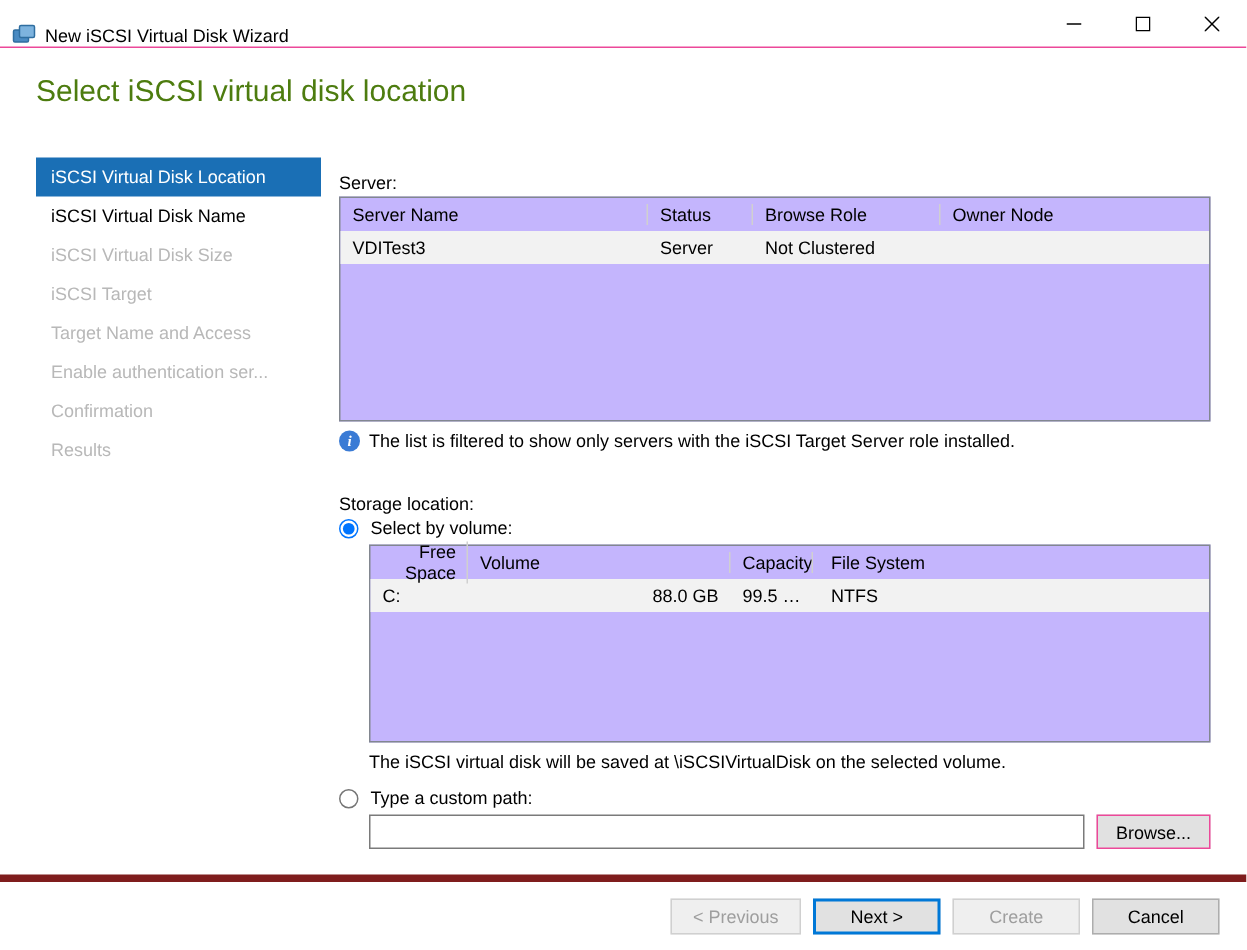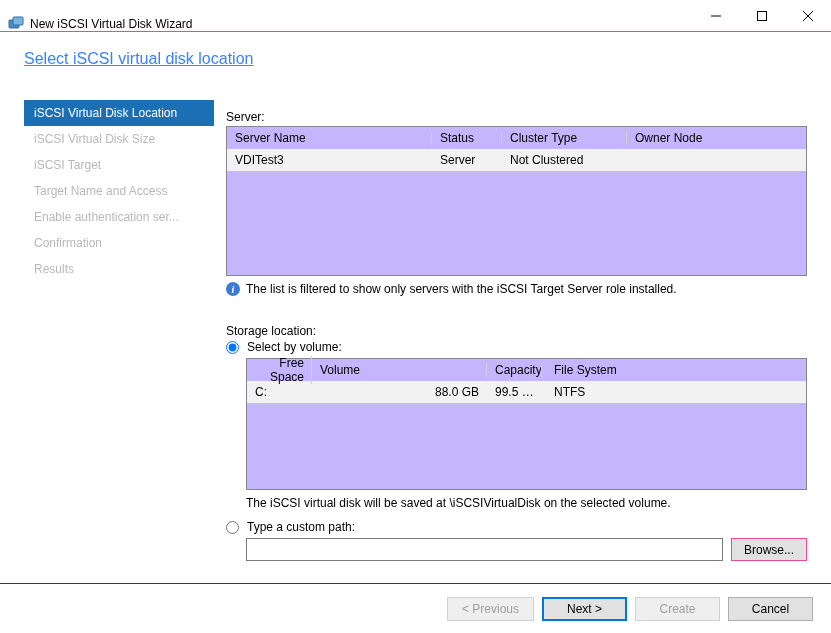--- a/index.html
+++ b/index.html
@@ -41,25 +41,24 @@
       justify-content: center;
       font-family: "Segoe UI Symbol", sans-serif;
       font-size: 10px;
       cursor: pointer;
     }
     .win-btn svg { pointer-events: none; }
     .content {
       padding: 18px 24px 0 24px;
     }
     .page-title {
-      font-size: 16px;
+      font-size: 20px;
       font-weight: 400;
-      color: #3b82f6;
+      color: #4d7c0f;
       margin-bottom: 32px;
-      text-decoration: underline;
     }
     .main-area {
       display: flex;
       gap: 12px;
     }
     .sidebar {
       width: 190px;
       flex-shrink: 0;
     }
     .sidebar-item {
@@ -185,21 +184,21 @@
       background: #e1e1e1;
       font-size: 12px;
       font-family: inherit;
       cursor: pointer;
       min-width: 75px;
     }
     .footer {
       position: absolute;
       bottom: 0; left: 0; right: 0;
       height: 50px;
-      border-top: 1px solid #7f1d1d;
+      border-top: 5px solid #7f1d1d;
       display: flex;
       align-items: center;
       justify-content: flex-end;
       padding: 0 18px;
       gap: 8px;
       background: #fff;
     }
     .footer-btn {
       height: 24px;
       min-width: 85px;
@@ -252,35 +251,36 @@
     </div>
   </div>
 </div>
 
 <div class="content">
   <div class="page-title">Select iSCSI virtual disk location</div>
 
   <div class="main-area">
     <div class="sidebar">
       <div class="sidebar-item active">iSCSI Virtual Disk Location</div>
+      <div class="sidebar-item">iSCSI Virtual Disk Name</div>
       <div class="sidebar-item disabled">iSCSI Virtual Disk Size</div>
       <div class="sidebar-item disabled">iSCSI Target</div>
       <div class="sidebar-item disabled">Target Name and Access</div>
       <div class="sidebar-item disabled">Enable authentication ser...</div>
       <div class="sidebar-item disabled">Confirmation</div>
       <div class="sidebar-item disabled">Results</div>
     </div>
 
     <div class="right-pane">
       <div class="section-label">Server:</div>
       <div class="grid-box server-grid">
         <div class="grid-header">
           <div class="col server-c1">Server Name</div>
           <div class="col server-c2">Status</div>
-          <div class="col server-c3">Cluster Type</div>
+          <div class="col server-c3">Browse Role</div>
           <div class="col server-c4">Owner Node</div>
         </div>
         <div class="grid-row selected">
           <div class="col server-c1">VDITest3</div>
           <div class="col server-c2">Server</div>
           <div class="col server-c3">Not Clustered</div>
           <div class="col server-c4"></div>
         </div>
       </div>
       <div class="info-row">

